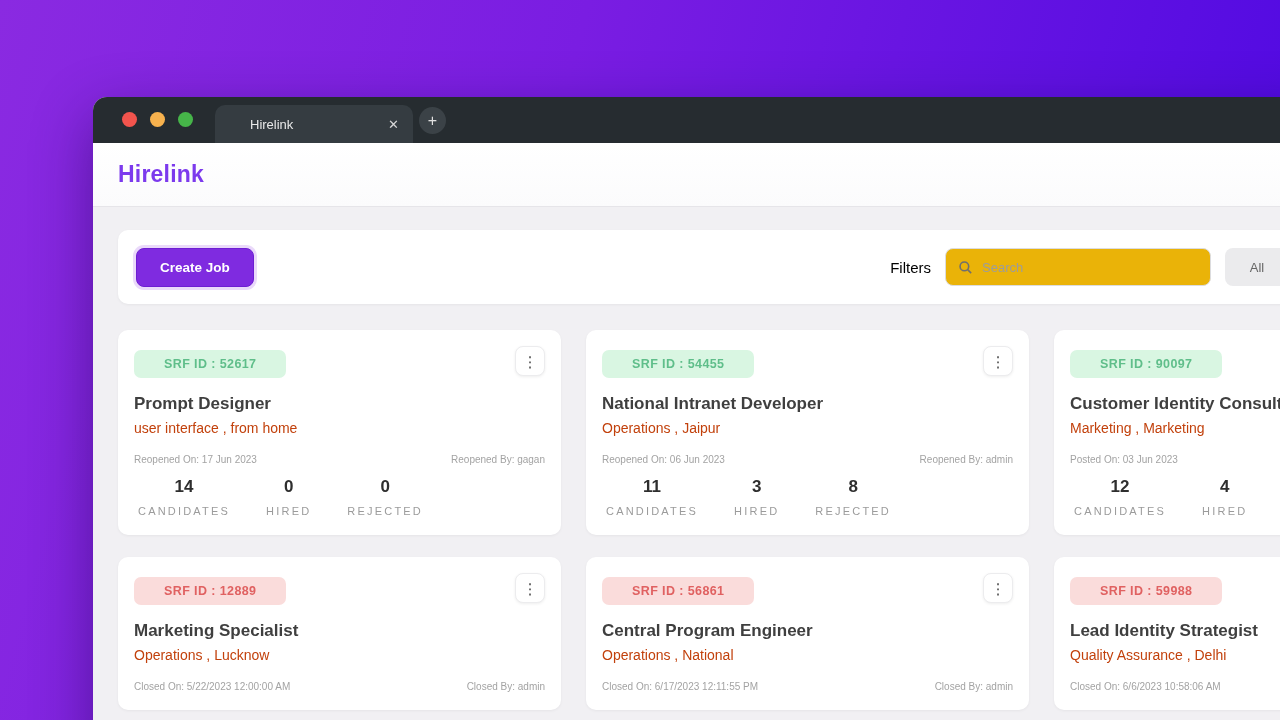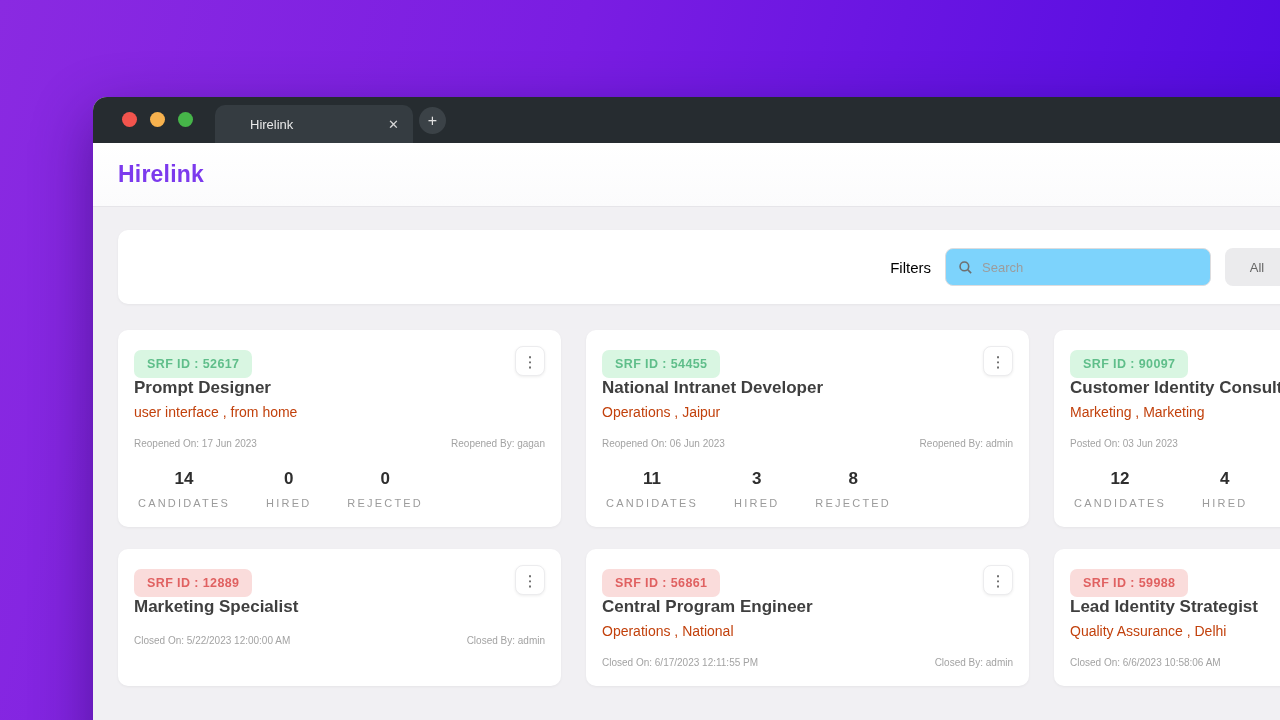--- a/index.html
+++ b/index.html
@@ -65,21 +65,21 @@
   }
   .btn-create {
     background:#7f2be0; border:1px solid #6d1ed2; color:#fff;
     font-size:13.5px; font-weight:bold; font-family:inherit;
     padding:11px 23px; border-radius:8px; cursor:pointer;
     box-shadow:0 0 0 3px rgba(138,43,226,.18);
   }
   .toolbar-spacer { flex:1; }
   .filters-label { color:#000000; font-size:15px; margin-right:14px; }
   .search-box {
-    width:266px; height:38px; background:#7dd3fc;
+    width:266px; height:38px; background:#eab308;
     border:1px solid #dcdcde; border-radius:8px;
     display:flex; align-items:center; padding:0 12px; gap:9px;
   }
   .search-box svg { flex:none; }
   .search-input {
     border:none; outline:none; flex:1; font-size:13px; color:#444;
     font-family:inherit; background:transparent;
   }
   .search-input::placeholder { color:#9c9c9c; }
   .all-chip {
@@ -95,40 +95,40 @@
     margin:26px 0 0 25px;
     display:grid; grid-template-columns:repeat(3,443px);
     gap:22px 25px;
   }
   .card {
     background:#fff; border-radius:10px;
     box-shadow:0 1px 3px rgba(0,0,0,.05);
     padding:20px 16px 18px; position:relative;
   }
   .badge {
-    display:inline-block; padding:7px 13px; border-radius:7px;
+    display:inline-block; padding:7px 30px; border-radius:7px;
     font-size:12.5px; font-weight:bold; letter-spacing:.4px;
   }
   .badge.green { background:#d9f6e2; color:#5fbe8a; }
   .badge.red   { background:#fadcdb; color:#e06161; }
   .kebab {
     position:absolute; top:16px; right:16px;
     width:30px; height:30px; background:#fff;
     border:1px solid #ececee; border-radius:8px;
     box-shadow:0 1px 3px rgba(0,0,0,.07);
     display:flex; align-items:center; justify-content:center;
     color:#4a4a4a; font-size:15px; cursor:pointer; line-height:1;
   }
-  .card-title { margin-top:0; font-size:17px; font-weight:600; color:#3f3f3f; white-space:nowrap; }
+  .card-title { margin-top:16px; font-size:17px; font-weight:600; color:#3f3f3f; white-space:nowrap; }
   .card-sub   { margin-top:6px; font-size:14px; color:#c2410c; white-space:nowrap; }
   .card-meta  {
     margin-top:18px; display:flex; justify-content:space-between;
     font-size:10px; color:#a3a3a3; white-space:nowrap;
   }
-  .card-stats { margin-top:20px; display:flex; gap:36px; padding-left:4px; }
+  .card-stats { margin-top:12px; display:flex; gap:36px; padding-left:4px; }
   .stat { text-align:center; }
   .stat-value { font-size:17px; font-weight:bold; color:#2e2e2e; }
   .stat-label { margin-top:8px; font-size:11px; color:#9b9b9b; letter-spacing:2.2px; }
 </style>
 </head>
 <body>
 
 <div class="window">
 
   <div class="chrome">
@@ -142,20 +142,21 @@
       <span class="tab-close">✕</span>
     </div>
     <div class="newtab">+</div>
   </div>
 
   <div class="page-header">
     <span class="logo">Hirelink</span>
   </div>
 
   <div class="toolbar">
+    <button class="btn-create">Create Job</button>
     <div class="toolbar-spacer"></div>
     <span class="filters-label">Filters</span>
     <div class="search-box">
       <svg width="15" height="15" viewBox="0 0 16 16" fill="none" stroke="#6f6f6f" stroke-width="1.7">
         <circle cx="6.8" cy="6.8" r="4.6"></circle>
         <line x1="10.3" y1="10.3" x2="14" y2="14"></line>
       </svg>
       <input class="search-input" type="text" placeholder="Search" style="">
     </div>
     <button class="all-chip">All</button>
@@ -230,20 +231,21 @@
           <div class="stat-value">4</div>
           <div class="stat-label">HIRED</div>
         </div>
       </div>
     </div>
 
     <div class="card">
       <span class="badge red">SRF ID : 12889</span>
       <div class="kebab">⋮</div>
       <div class="card-title">Marketing Specialist</div>
+      <div class="card-sub">Operations , Lucknow</div>
       <div class="card-meta">
         <span>Closed On: 5/22/2023 12:00:00 AM</span>
         <span>Closed By: admin</span>
       </div>
     </div>
 
     <div class="card">
       <span class="badge red">SRF ID : 56861</span>
       <div class="kebab">⋮</div>
       <div class="card-title">Central Program Engineer</div>

